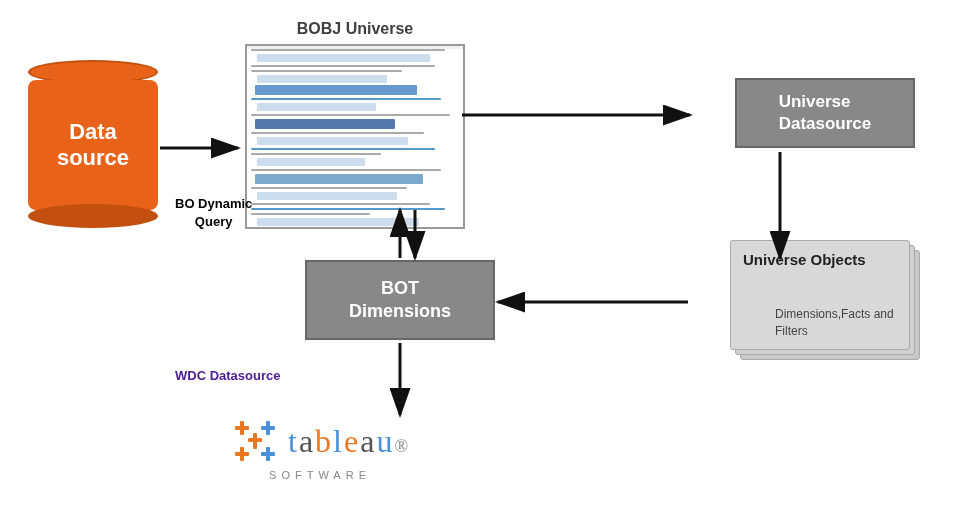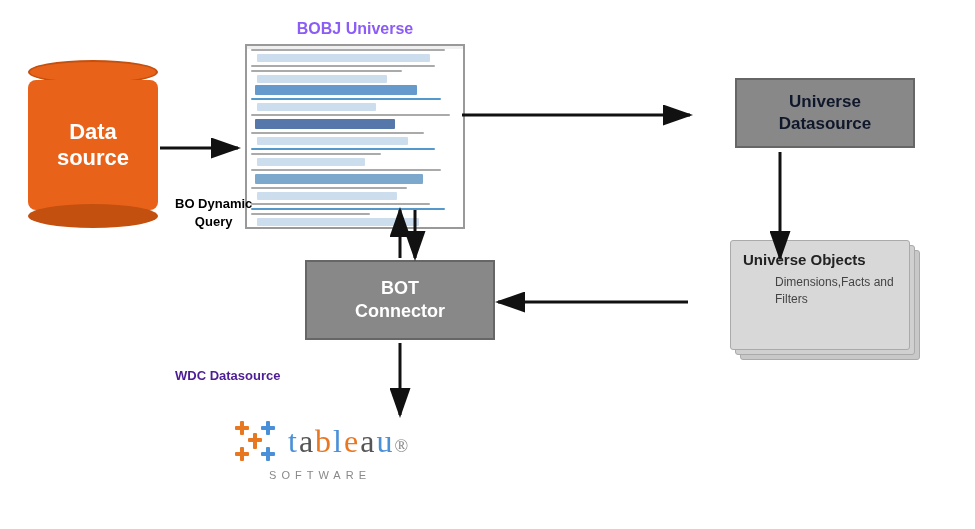--- a/index.html
+++ b/index.html
@@ -85,21 +85,21 @@
       top: 20px;
       width: 230px;
       display: flex;
       flex-direction: column;
       align-items: center;
     }
     .bobj-label {
       font-size: 16px;
       font-weight: bold;
       margin-bottom: 6px;
-      color: #8b5cf6;
+      color: #404040;
     }
     .bobj-screenshot {
       width: 220px;
       height: 185px;
       border: 2px solid #999;
       background: #f0f0f0;
       overflow: hidden;
       position: relative;
     }
     
@@ -141,24 +141,23 @@
       top: 78px;
       width: 180px;
       height: 70px;
       background: #888;
       display: flex;
       align-items: center;
       justify-content: center;
       border: 2px solid #666;
     }
     .universe-extraction-text {
-      color: #0f172a;
+      color: #ffffff;
       font-size: 17px;
       font-weight: bold;
-      text-align: center;
       line-height: 1.3;
     }
 
     
     .universe-objects-container {
       position: absolute;
       right: 45px;
       top: 240px;
       width: 200px;
     }
@@ -189,20 +188,21 @@
     }
     .page-main {
       width: 180px;
       height: 110px;
       top: 0;
       left: 0;
       background: #d8d8d8;
       display: flex;
       flex-direction: column;
       padding: 10px 12px;
+      gap: 32px;
     }
     .universe-objects-title {
       font-size: 15px;
       font-weight: bold;
       color: #222;
       margin-bottom: 6px;
     }
     .universe-objects-sub {
       font-size: 12px;
       color: #444;
@@ -363,21 +363,21 @@
       <div class="page page-main">
         <div class="universe-objects-title">Universe Objects</div>
         <div class="universe-objects-sub">Dimensions,Facts and Filters</div>
       </div>
     </div>
   </div>
 
   <div class="bot-connector">
     <div class="bot-connector-text">
       <span>BOT</span><br>
-      <span>Connector</span>
+      <span>Dimensions</span>
     </div>
   </div>
 
   <div class="label-bo-dynamic">
     BO Dynamic<br>Query
   </div>
 
   <div class="label-wdc">WDC Datasource</div>
 
   <div class="tableau-logo">

